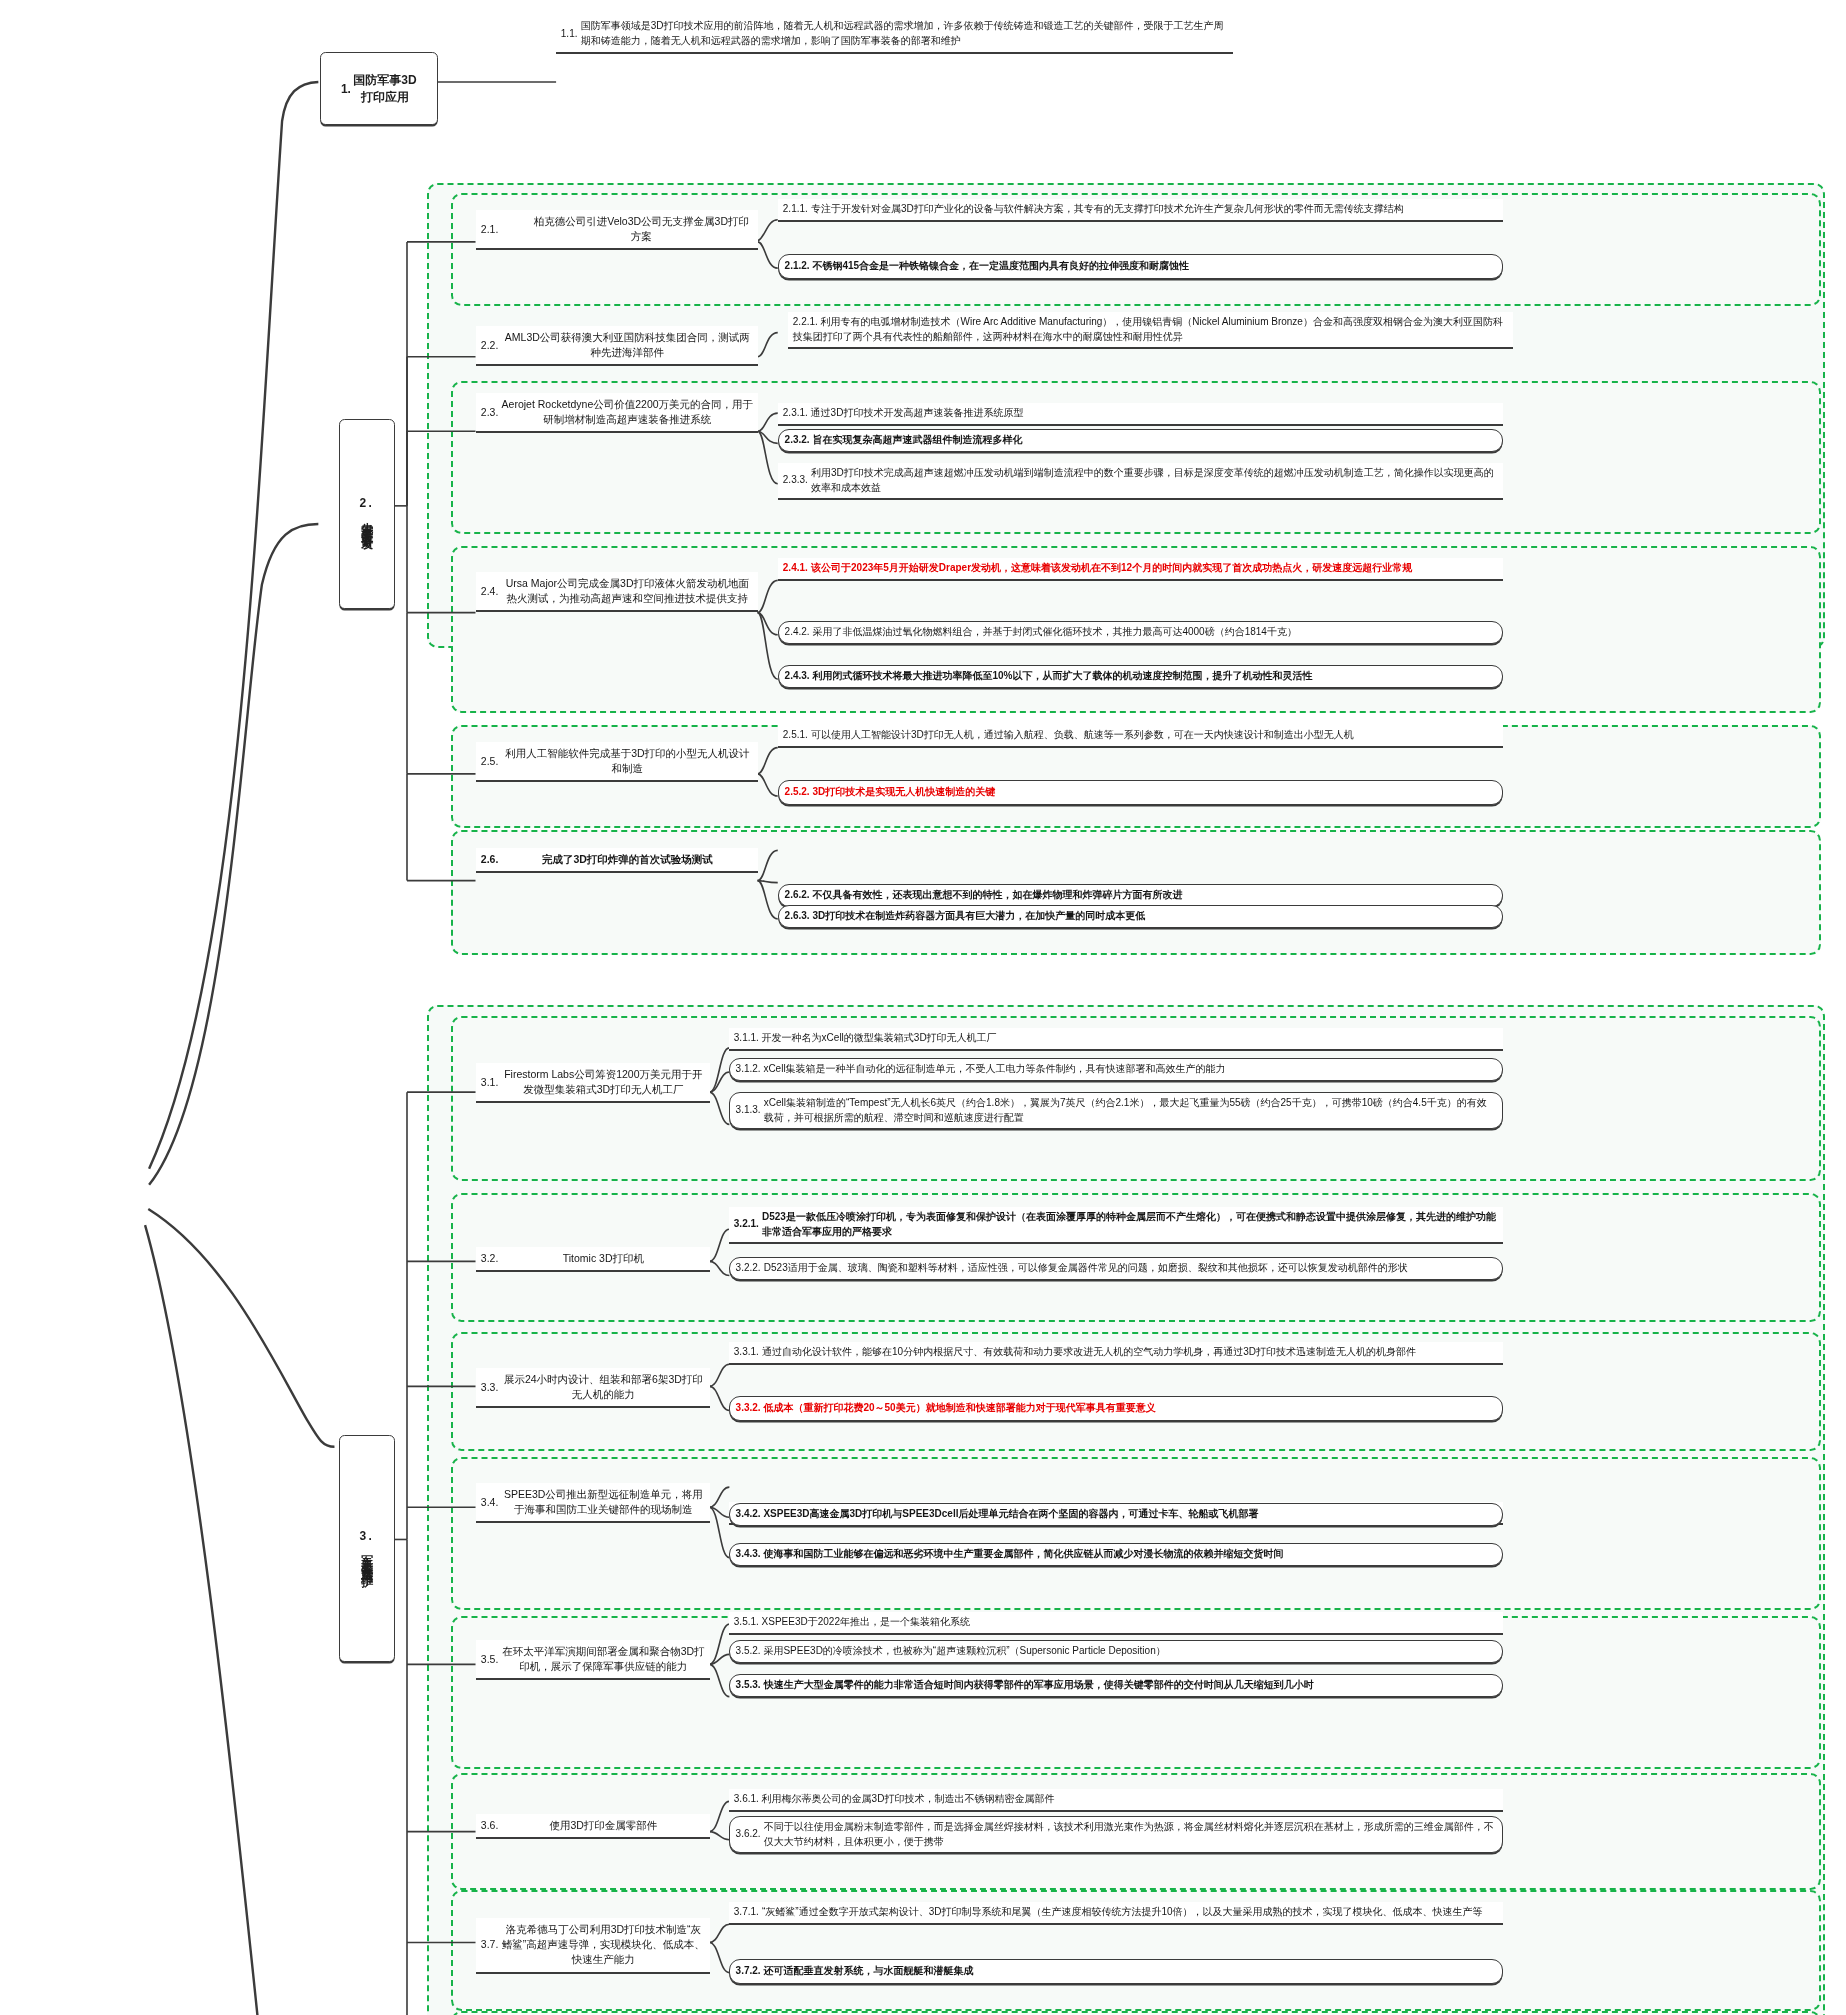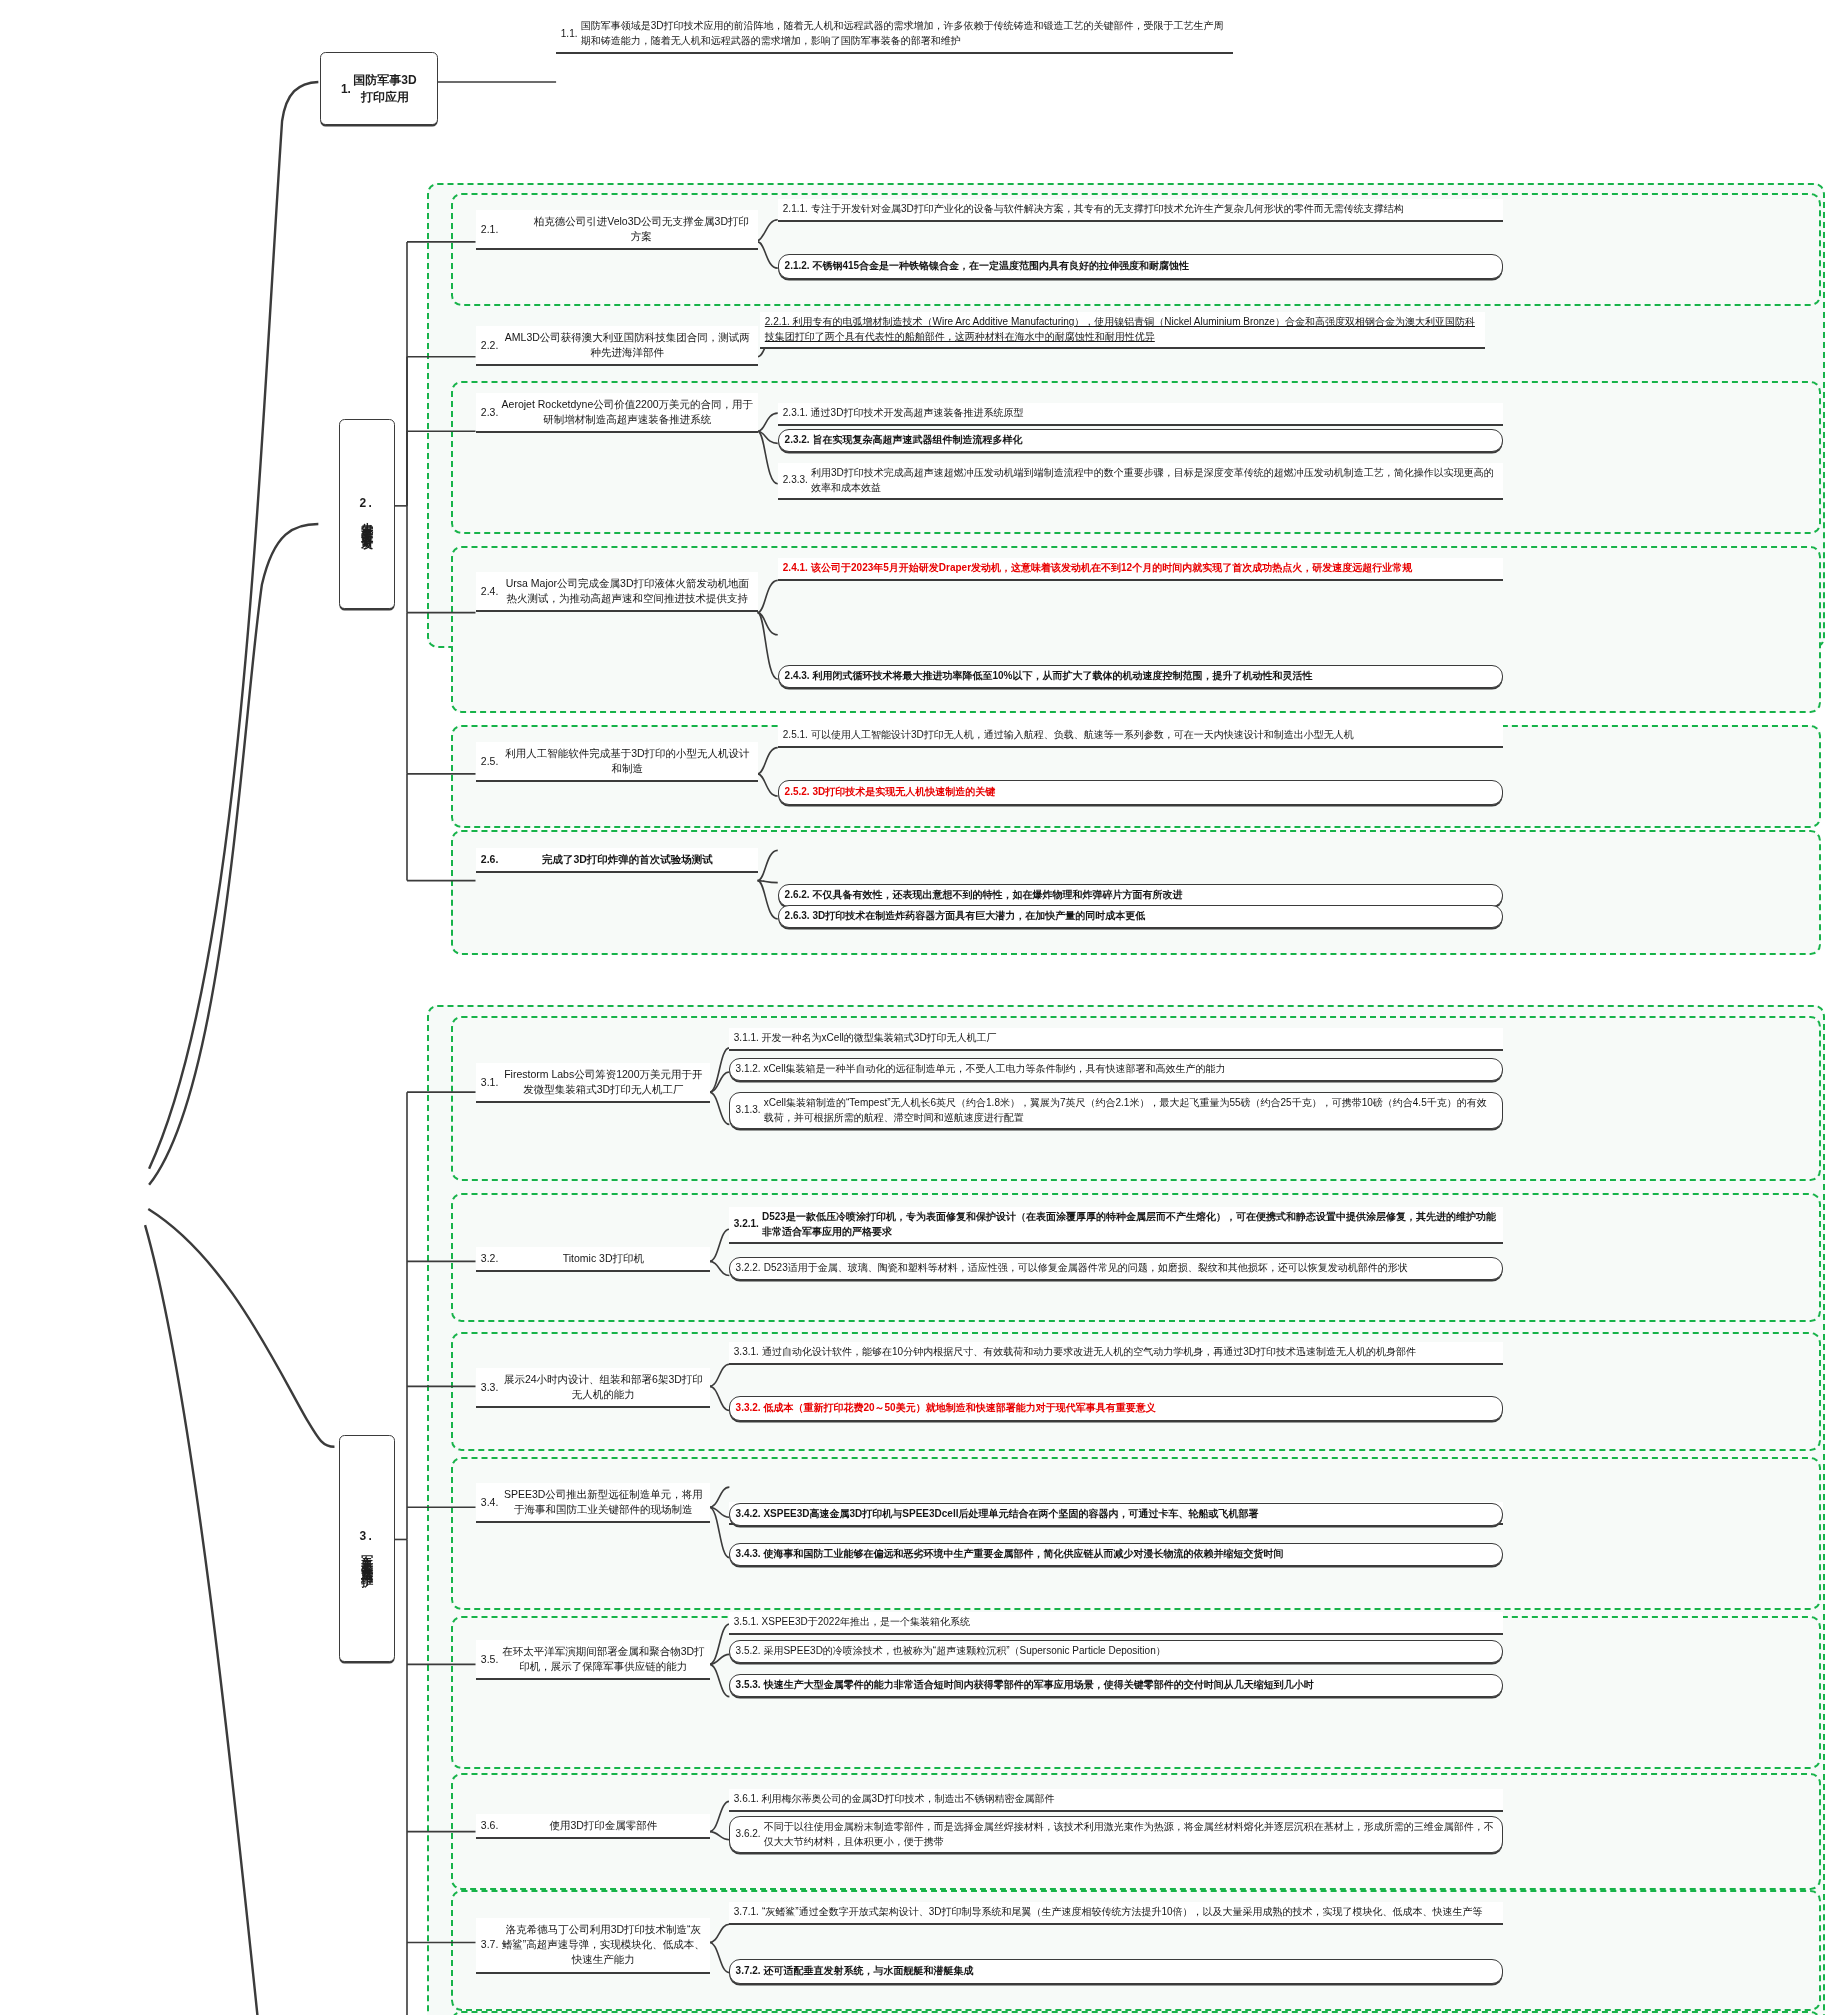--- a/index.html
+++ b/index.html
@@ -95,21 +95,21 @@
     <span class="txt">专注于开发针对金属3D打印产业化的设备与软件解决方案，其专有的无支撑打印技术允许生产复杂几何形状的零件而无需传统支撑结构</span>
   </div>
   <div class="node bx bold" style="left:778px;top:254px;width:725px;padding:4px 5.6px;">
     <span class="txt">2.1.2. 不锈钢415合金是一种铁铬镍合金，在一定温度范围内具有良好的拉伸强度和耐腐蚀性</span>
   </div>
 
   <div class="node l2 center under" style="left:476px;top:326px;width:282px;padding:4px 4.8px;">
     <span class="num">2.2.</span>
     <span class="txt">AML3D公司获得澳大利亚国防科技集团合同，测试两种先进海洋部件</span>
   </div>
-  <div class="node under" style="left:760px;top:312px;width:725px;padding:3.2px 4.8px;text-decoration:underline;">
+  <div class="node under" style="left:788px;top:312px;width:725px;padding:3.2px 4.8px;">
     <span class="txt">2.2.1. 利用专有的电弧增材制造技术（Wire Arc Additive Manufacturing），使用镍铝青铜（Nickel Aluminium Bronze）合金和高强度双相钢合金为澳大利亚国防科技集团打印了两个具有代表性的船舶部件，这两种材料在海水中的耐腐蚀性和耐用性优异</span>
   </div>
 
   <div class="node l2 center under" style="left:476px;top:393px;width:282px;padding:4px 4.8px;">
     <span class="num">2.3.</span>
     <span class="txt">Aerojet Rocketdyne公司价值2200万美元的合同，用于研制增材制造高超声速装备推进系统</span>
   </div>
   <div class="node under" style="left:778px;top:403px;width:725px;padding:3.2px 4.8px;">
     <span class="txt">2.3.1. 通过3D打印技术开发高超声速装备推进系统原型</span>
   </div>
@@ -122,20 +122,23 @@
   </div>
 
   <div class="frame" style="left:451px;top:546px;width:1366px;height:163px;"></div>
   <div class="node l2 center under" style="left:476px;top:572px;width:282px;padding:4px 4.8px;">
     <span class="num">2.4.</span>
     <span class="txt">Ursa Major公司完成金属3D打印液体火箭发动机地面热火测试，为推动高超声速和空间推进技术提供支持</span>
   </div>
   <div class="node under red" style="left:778px;top:558px;width:725px;padding:3.2px 4.8px;">
     <span class="num">2.4.1.</span>
     <span class="txt">该公司于2023年5月开始研发Draper发动机，这意味着该发动机在不到12个月的时间内就实现了首次成功热点火，研发速度远超行业常规</span>
+  </div>
+  <div class="node bx" style="left:778px;top:621px;width:725px;padding:3.2px 5.6px;">
+    <span class="txt">2.4.2. 采用了非低温煤油过氧化物燃料组合，并基于封闭式催化循环技术，其推力最高可达4000磅（约合1814千克）</span>
   </div>
   <div class="node bx bold" style="left:778px;top:665px;width:725px;padding:3.2px 5.6px;">
     <span class="txt">2.4.3. 利用闭式循环技术将最大推进功率降低至10%以下，从而扩大了载体的机动速度控制范围，提升了机动性和灵活性</span>
   </div>
 
   <div class="node l2 center under" style="left:476px;top:742px;width:282px;padding:4px 4.8px;">
     <span class="num">2.5.</span>
     <span class="txt">利用人工智能软件完成基于3D打印的小型无人机设计和制造</span>
   </div>
   <div class="node under" style="left:778px;top:725px;width:725px;padding:3.2px 4.8px;">

